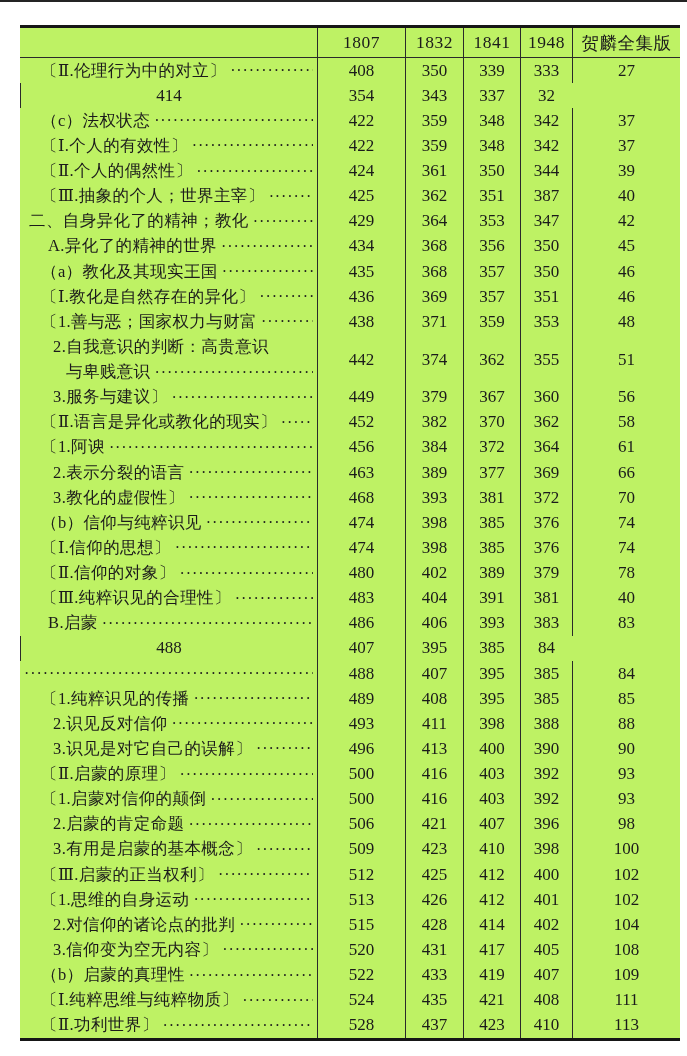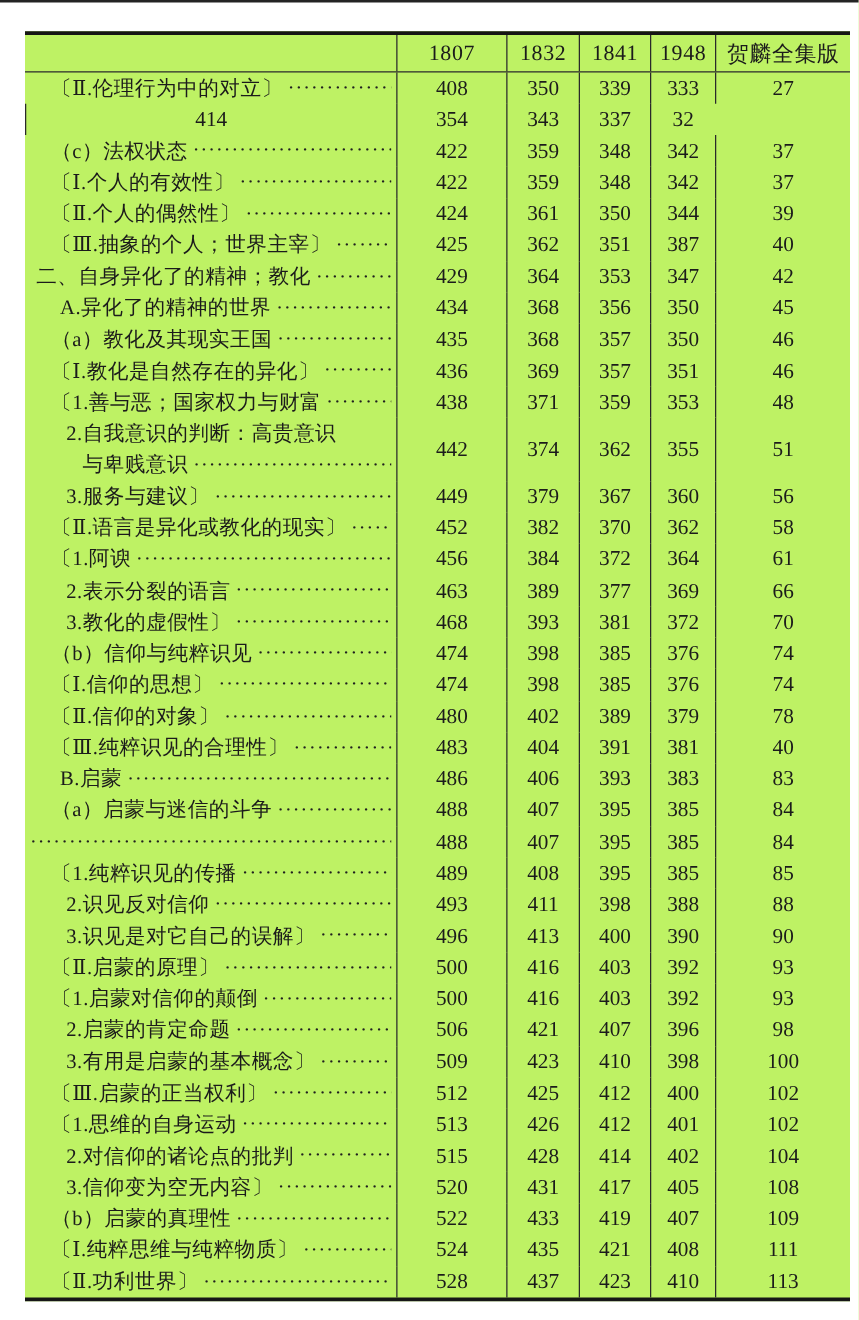--- a/index.html
+++ b/index.html
@@ -628,26 +628,20 @@
           <span>393</span>
         </div>
         <div class="cell num-cell">
           <span>383</span>
         </div>
         <div class="cell num-cell">
           <span>83</span>
         </div>
       </div>
       <div class="trow">
-        <div class="cell title-cell">
-          <div class="tline">
-            <span class="ttext indent-l1">（a）启蒙与迷信的斗争</span>
-            <span class="leader"></span>
-          </div>
-        </div>
         <div class="cell num-cell">
           <span>488</span>
         </div>
         <div class="cell num-cell">
           <span>407</span>
         </div>
         <div class="cell num-cell">
           <span>395</span>
         </div>
         <div class="cell num-cell">

